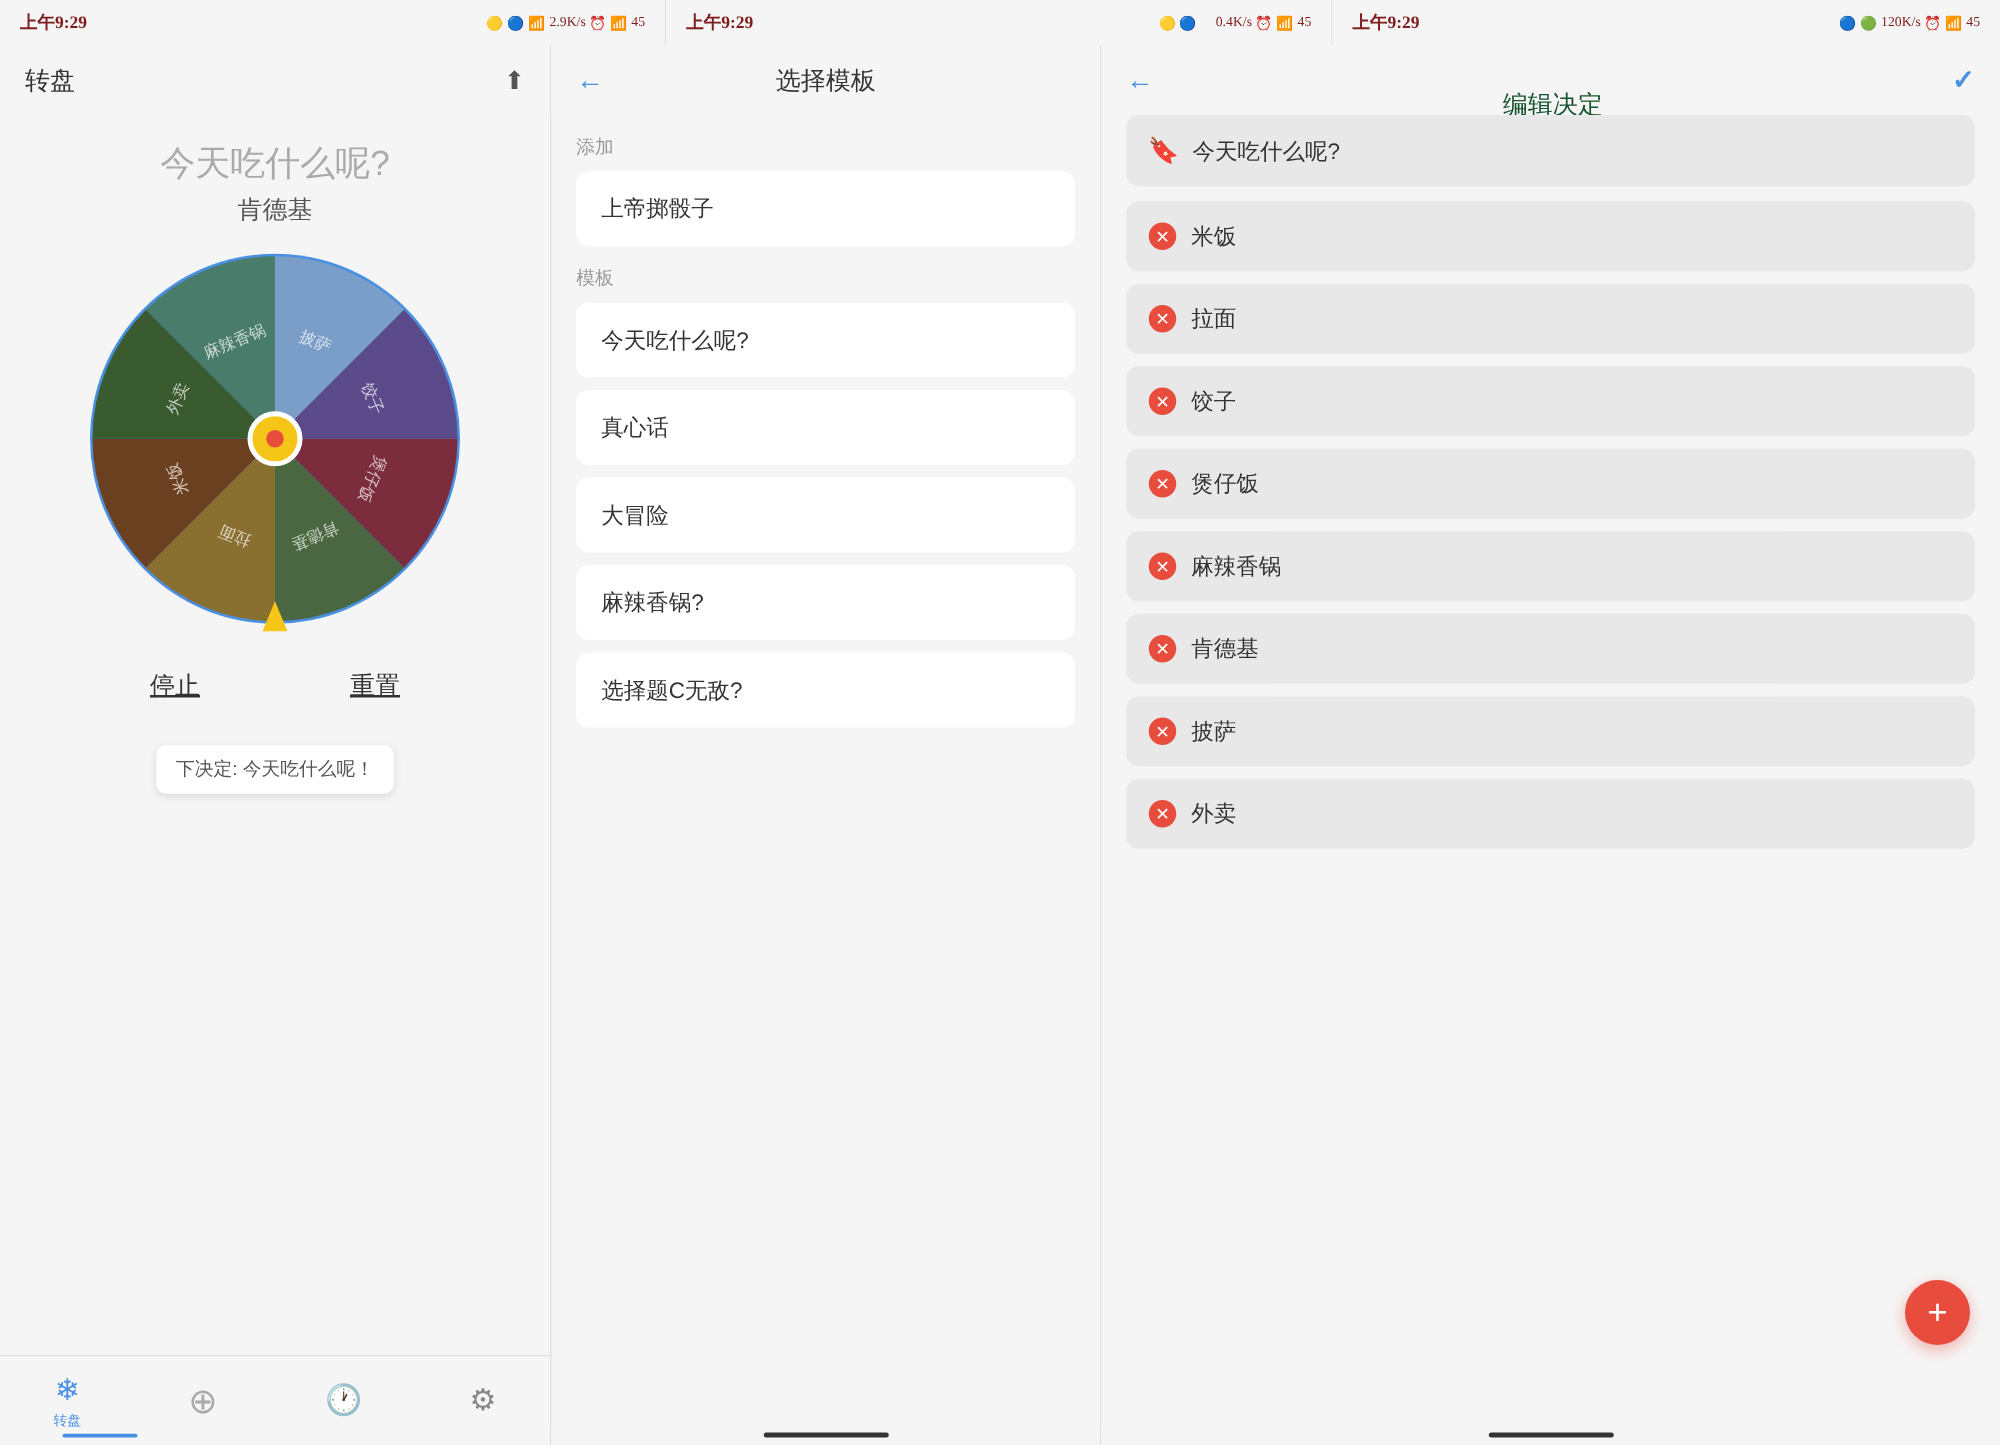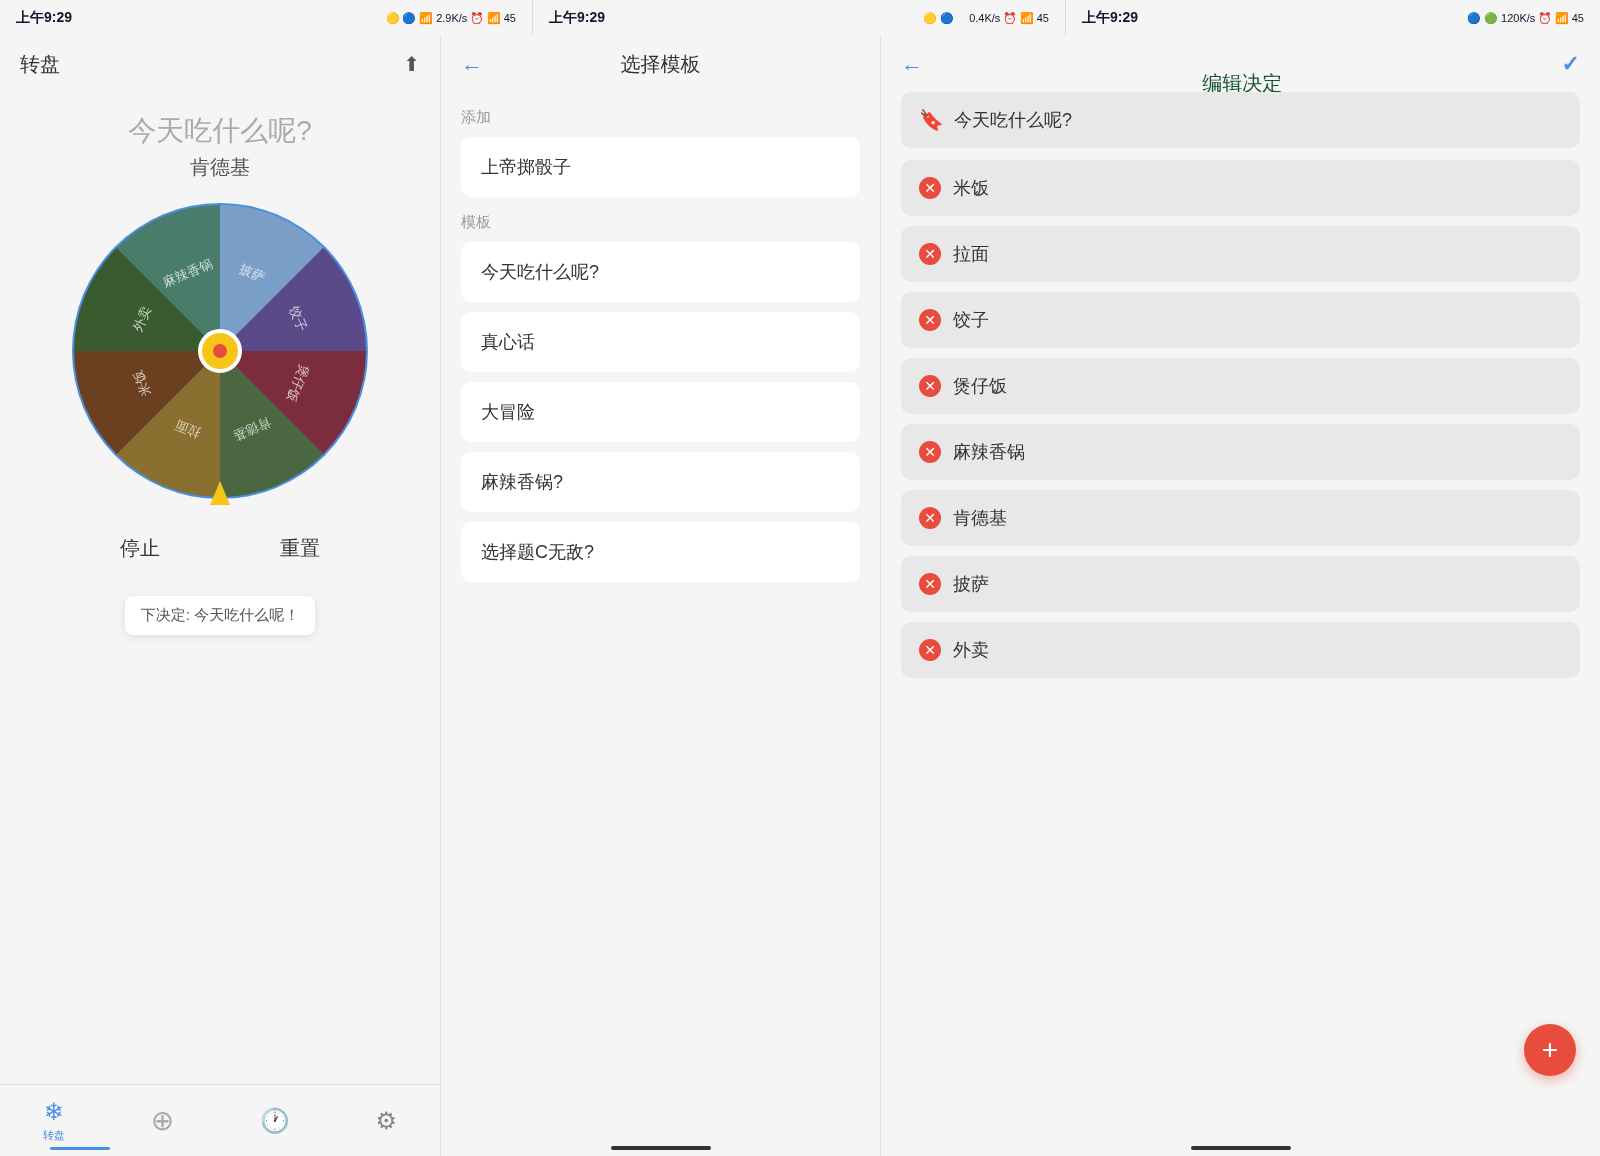--- a/index.html
+++ b/index.html
@@ -94,20 +94,21 @@
       padding: 24px 60px;
       margin-top: 10px;
     }
     .wheel-btn {
       font-size: 20px;
       color: #333;
       background: none;
       border: none;
       cursor: pointer;
       font-weight: 500;
+      text-decoration: underline;
     }
 
     .wheel-toast {
       background: white;
       border-radius: 8px;
       padding: 10px 16px;
       font-size: 15px;
       color: #555;
       box-shadow: 0 2px 8px rgba(0,0,0,0.1);
       margin-top: 10px;
@@ -267,22 +268,23 @@
     }
     .status-section {
       width: 533px;
       display: flex;
       align-items: center;
       justify-content: space-between;
       background: #f5f5f5;
       padding: 4px 16px;
       height: 36px;
       font-size: 13px;
-      color: #0f172a;
+      color: #7f1d1d;
       border-right: 1px solid #ddd;
+      font-family: Liberation Serif, serif;
     }
     .status-section:last-child { border-right: none; flex: 1; }
     .status-icons { display: flex; align-items: center; gap: 3px; font-size: 11px; }
 
     .check-icon {
       color: #4a90e2;
       font-size: 22px;
     }
     .back-icon {
       color: #4a90e2;

